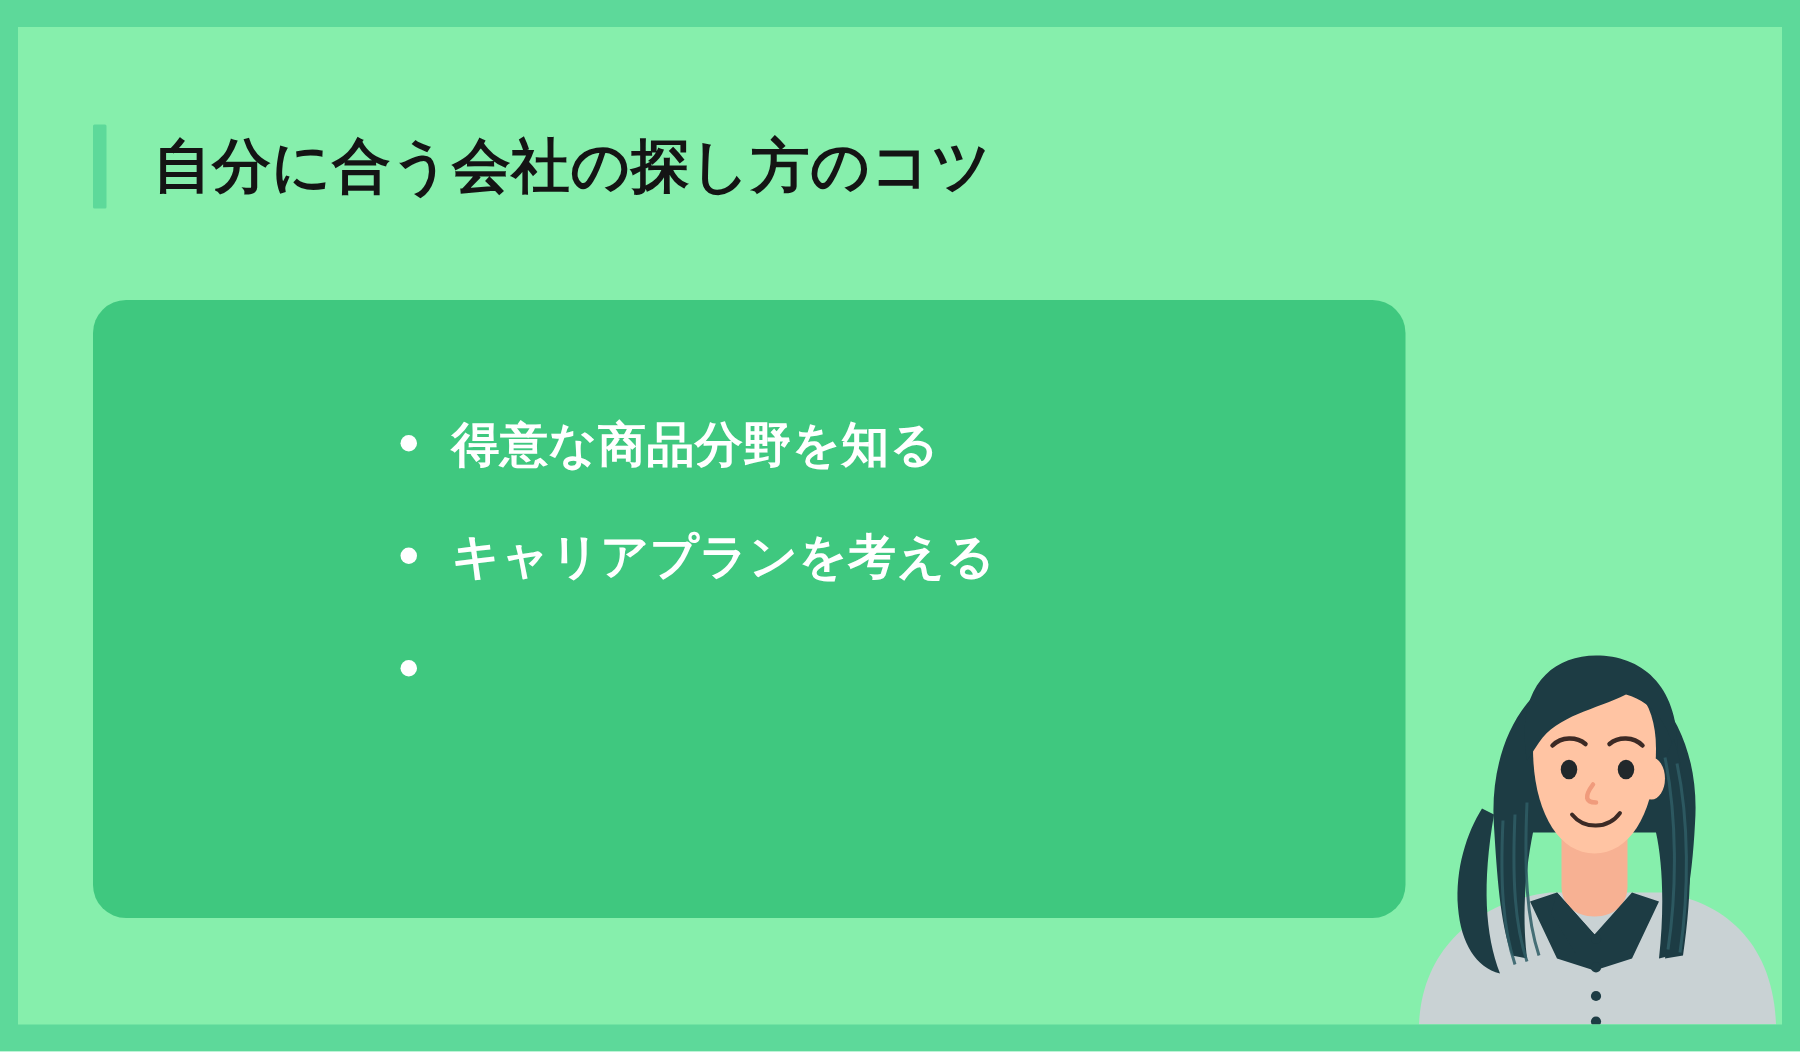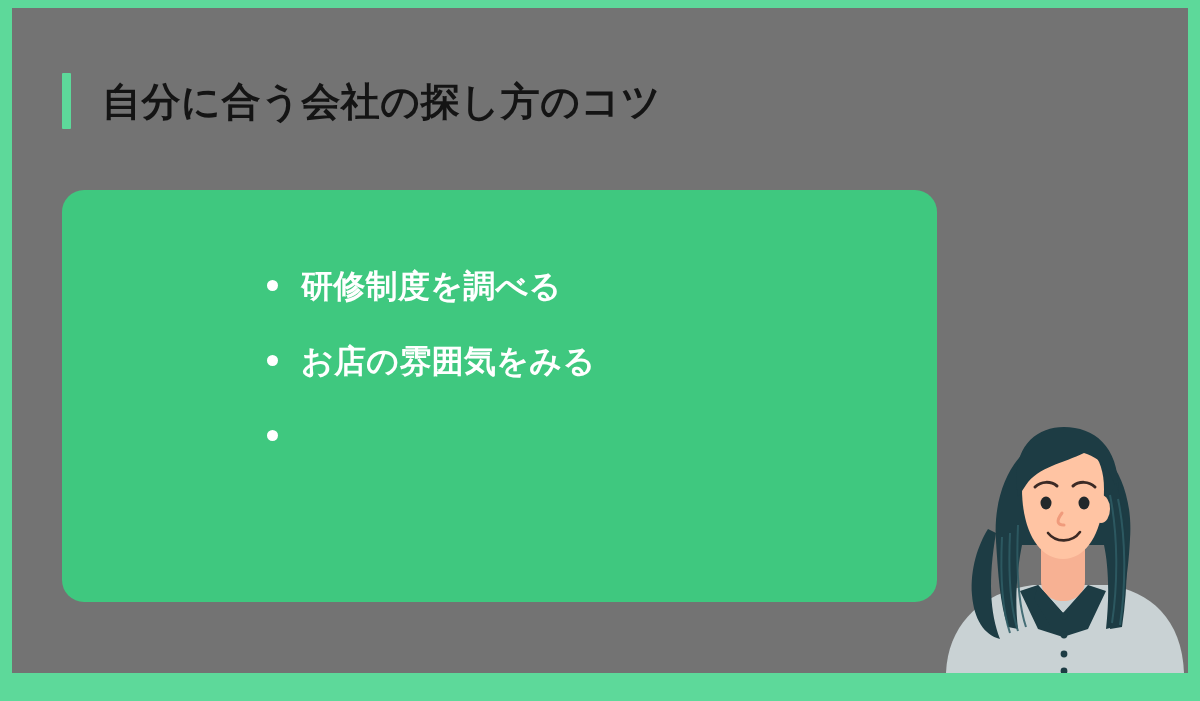--- a/index.html
+++ b/index.html
@@ -17,24 +17,24 @@
     height: 701px;
     overflow: hidden;
     background: #5dd99a;           
     box-sizing: border-box;
   }
 
   
   #canvas {
     position: absolute;
     left: 12px;
-    top: 8px;
+    top: 18px;
     width: 1176px;
     height: 665px;
-    background: #737373;
+    background: #86efac;
     overflow: hidden;
   }
 
   
   .title-row {
     position: absolute;
     left: 50px;
     top: 62px;
     display: flex;
     align-items: center;
@@ -116,26 +116,26 @@
     <div class="title-row">
       <div class="title-accent"></div>
       <div class="title-text">自分に合う会社の探し方のコツ</div>
     </div>
 
     <div class="card">
       <ul class="bullet-list">
 
         <li class="bullet-item">
           <span class="bullet-dot"></span>
-          <span class="bullet-label">研修制度を調べる</span>
+          <span class="bullet-label">得意な商品分野を知る</span>
         </li>
 
         <li class="bullet-item">
           <span class="bullet-dot"></span>
-          <span class="bullet-label">お店の雰囲気をみる</span>
+          <span class="bullet-label">キャリアプランを考える</span>
         </li>
 
 
         <li class="bullet-item">
           <span class="bullet-dot"></span>
         </li>
 
       </ul>
     </div>
 

